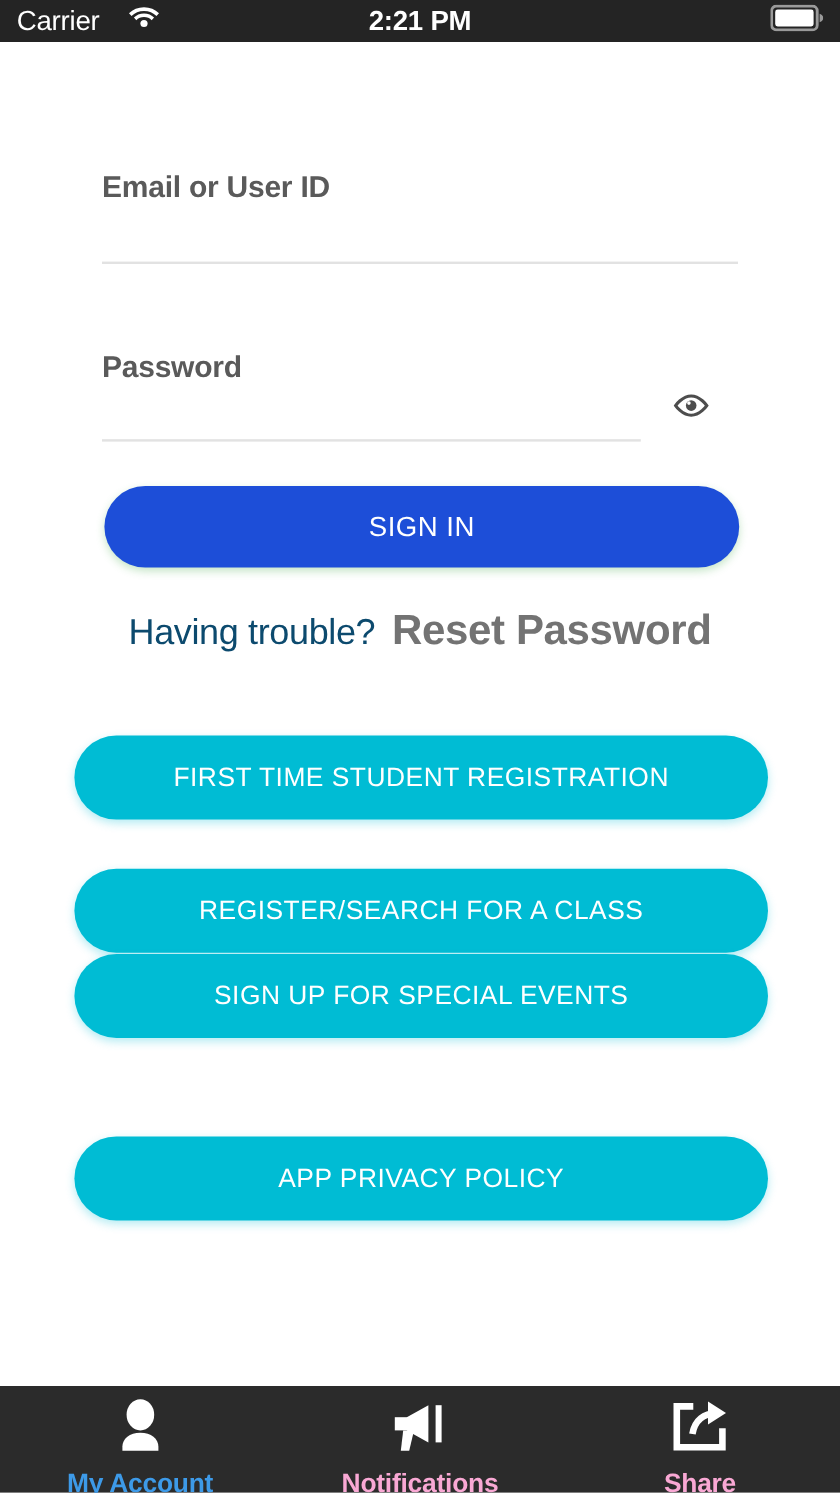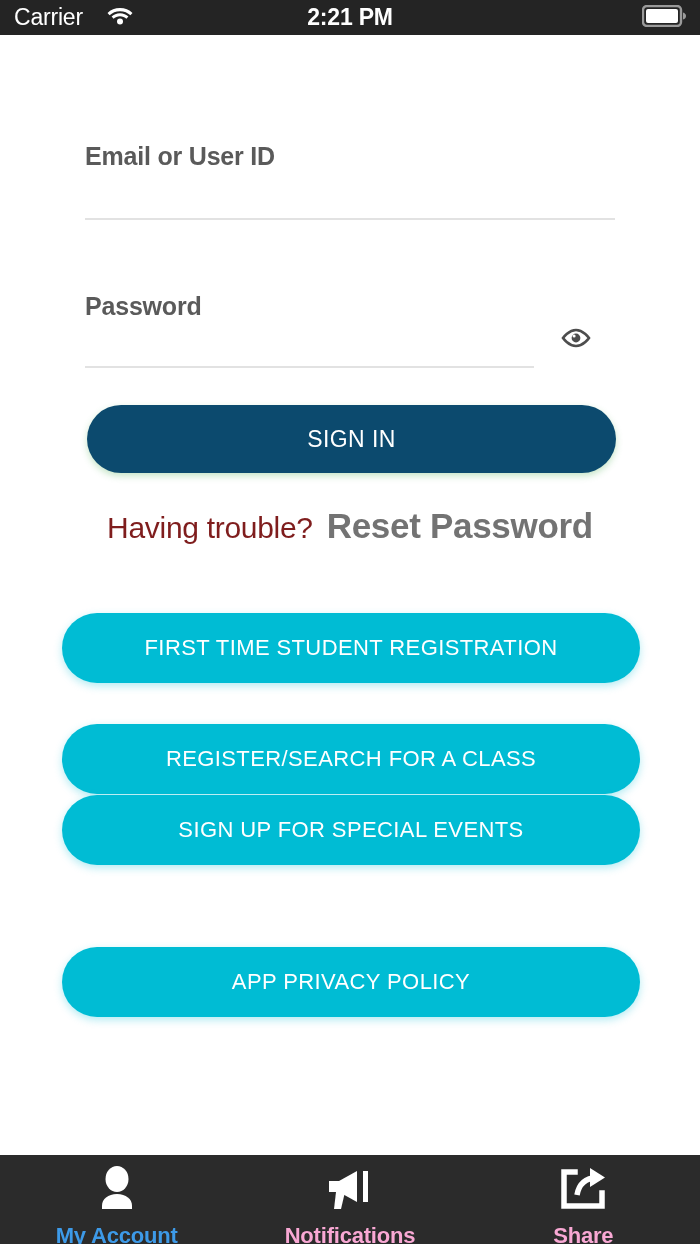--- a/index.html
+++ b/index.html
@@ -10,21 +10,21 @@
     overflow:hidden;
   }
   #app { position:relative; width:700px; height:1244px; background:#fff; }
 
   
   .statusbar{
     position:absolute; left:0; top:0; width:700px; height:35px;
     background:#242424; color:#ffffff;
     display:flex; align-items:center;
   }
-  .sb-left{ display:flex; align-items:center; gap:24px; padding-left:14px; }
+  .sb-left{ display:flex; align-items:flex-start; gap:24px; padding-left:14px; }
   .sb-carrier{ font-size:23px; letter-spacing:-0.2px; }
   .sb-center{
     position:absolute; left:0; right:0; top:0; height:35px;
     display:flex; align-items:center; justify-content:center;
     font-size:23px; font-weight:bold; letter-spacing:-0.2px;
   }
   .sb-right{ position:absolute; right:14px; top:0; height:35px; display:flex; align-items:center; }
 
   
   .field{ position:absolute; }
@@ -52,39 +52,39 @@
 
   
   .pill{
     position:absolute; border:0; border-radius:999px; cursor:pointer;
     color:#ffffff; font-family:"Liberation Sans", sans-serif;
     display:flex; align-items:center; justify-content:center;
     text-align:center; letter-spacing:0.4px;
   }
   #signin-button{
     left:87px; top:405px; width:529px; height:68px;
-    background:#0c4a6e; font-size:23px;
+    background:#1d4ed8; font-size:23px;
     box-shadow:0 3px 7px rgba(76,175,80,0.32);
   }
   .cyan{
     left:62px; width:578px; height:70px;
     background:#00bcd4; font-size:22px;
     box-shadow:0 3px 8px rgba(0,188,212,0.30);
   }
   #btn-first-time{ top:613px; }
   #btn-register{   top:724px; }
   #btn-events{     top:795px; }
   #btn-privacy{    top:947px; }
 
   
   #trouble-row{
     position:absolute; left:0; right:0; top:506px;
     display:flex; align-items:baseline; justify-content:center; gap:14px;
   }
-  #trouble-text{ font-size:30px; color:#7f1d1d; font-weight:300; letter-spacing:-0.3px; }
+  #trouble-text{ font-size:30px; color:#0c4a6e; font-weight:300; letter-spacing:-0.3px; }
   #reset-password-link{
     font-size:35px; color:#737373; font-weight:bold; letter-spacing:-0.3px; cursor:pointer;
   }
 
   
   .tabbar{
     position:absolute; left:0; bottom:0; width:700px; height:89px;
     background:#2b2b2b; display:flex;
   }
   .tab{

